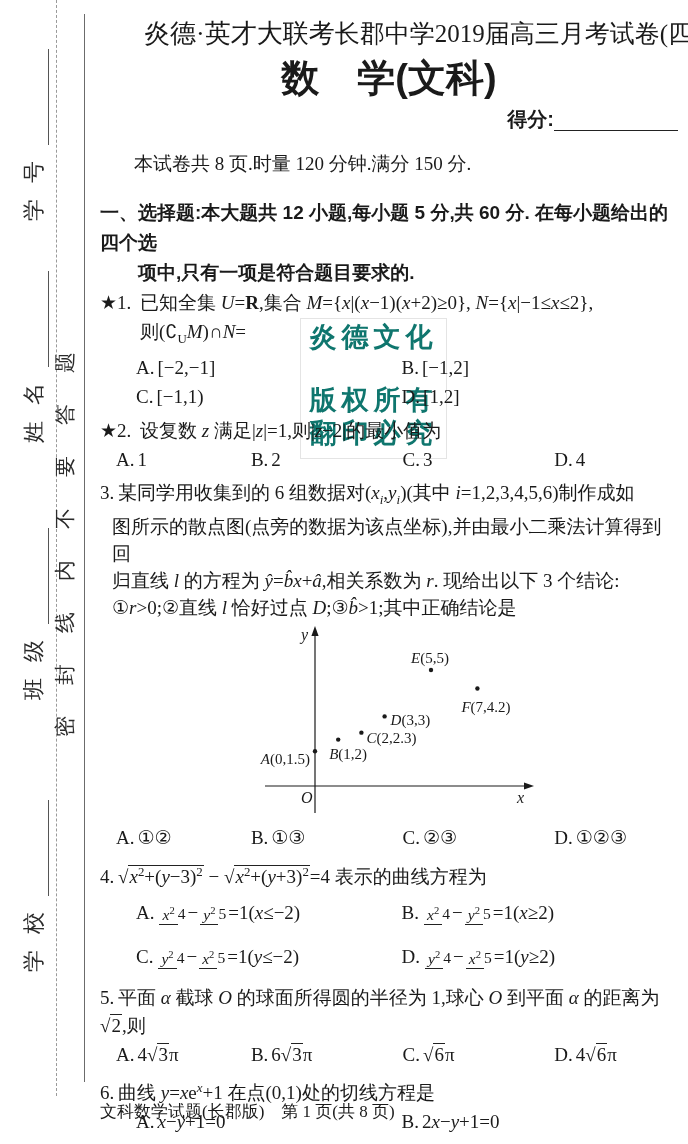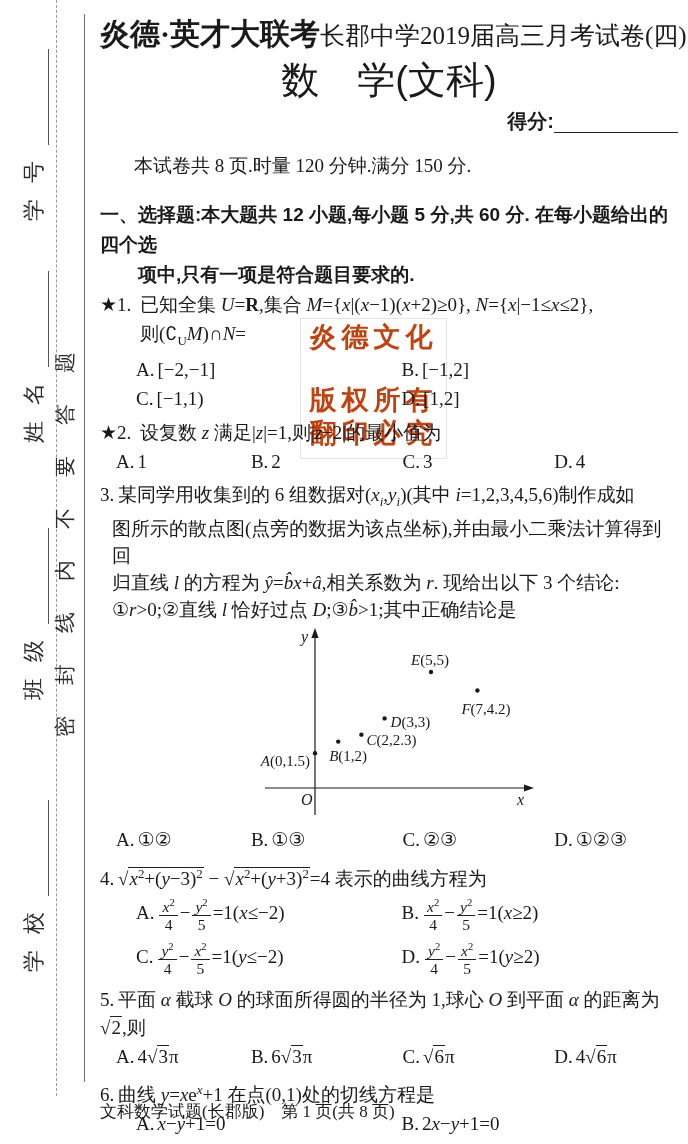--- a/index.html
+++ b/index.html
@@ -12,30 +12,30 @@
   .fields-rot{left:9px;top:1122px;width:1110px;height:40px;font-size:22px;display:flex;align-items:flex-end;}
   .fld{display:inline-flex;align-items:flex-end;}
   .fld:nth-child(1){margin-left:150px;margin-right:100px;}
   .fld:nth-child(2){margin-right:85px;}
   .fld:nth-child(3){margin-right:50px;}
   .fld-label{letter-spacing:16px;}
   .fld-line{display:inline-block;width:96px;border-bottom:1px solid #555;height:24px;}
   .seal-rot{left:51px;top:1122px;width:1110px;height:32px;font-size:21px;letter-spacing:31px;padding-left:385px;}
   
   .watermark{position:absolute;left:300px;top:318px;width:145px;height:139px;border:1px solid #e4e4e4;
-             z-index:0;color:#c2410c;text-align:center;font-weight:bold;letter-spacing:5px;font-size:27px;}
+             z-index:0;color:#0f766e;text-align:center;font-weight:bold;letter-spacing:5px;font-size:27px;}
   .watermark div{line-height:30px;}
   .wm1{margin-top:3px;}
   .wm2{margin-top:33px;}
   .wm3{margin-top:3px;}
   
   .content{position:absolute;left:100px;top:0;width:578px;z-index:1;padding-top:16px;}
   .hdr{font-size:25px;line-height:36px;white-space:nowrap;}
-  .hdr .brand{font-weight:700;font-size:30px;}
-  .title{font-family:"Liberation Sans","DejaVu Sans",sans-serif;font-weight:normal;font-size:38px;
+  .hdr .brand{font-weight:400;font-size:26px;margin-left:44px;}
+  .title{font-family:"Liberation Sans","DejaVu Sans",sans-serif;font-weight:bold;font-size:38px;
          line-height:48px;text-align:center;margin-top:2px;}
   .score-row{display:flex;justify-content:flex-end;align-items:center;margin-top:4px;height:26px;
              font-family:"Liberation Sans","DejaVu Sans",sans-serif;font-weight:bold;font-size:20px;}
   .score-line{display:inline-block;width:124px;border-bottom:1px solid #222;height:22px;}
   .info{margin-top:20px;padding-left:34px;font-size:19px;line-height:24px;}
   .sec-head{margin-top:22px;font-family:"Liberation Sans","DejaVu Sans",sans-serif;font-weight:bold;
             font-size:19px;line-height:30px;}
   .sec-head .cont{padding-left:38px;}
   
   .q{font-size:19px;margin-bottom:5px;}
@@ -55,21 +55,21 @@
   .o4 .opt:nth-child(2){flex:0 0 27%;}
   .o4 .opt:nth-child(3){flex:0 0 27%;}
   .o4 .opt:nth-child(4){flex:0 0 22%;}
   .tall{height:44px;align-items:center;}
   .ok{margin-right:3px;}
   
   i{font-family:"Liberation Serif","DejaVu Serif",serif;}
   sup,sub{font-size:0.68em;}
   .sq{white-space:nowrap;}
   .ov{border-top:1px solid #222;padding:0 1px;}
-  .frac{display:inline-flex;flex-direction:column;vertical-align:middle;text-align:center;
+  .frac{display:inline-flex;vertical-align:middle;text-align:center;
         line-height:1.1;font-size:0.82em;margin:0 2px;}
   .frac .n{border-bottom:1px solid #222;padding:0 3px;}
   .circ{font-family:"DejaVu Sans","Liberation Sans",sans-serif;}
   
   .chart{margin:2px 0 2px 105px;height:198px;}
   .chart svg{display:block;}
   .plbl{font-size:15px;font-family:"Liberation Serif","DejaVu Serif",serif;fill:#1a1a1a;}
   .axlbl{font-size:16px;font-style:italic;fill:#1a1a1a;font-family:"Liberation Serif","DejaVu Serif",serif;}
   
   .footer{position:absolute;left:100px;top:1100px;width:578px;font-size:17px;z-index:1;}

